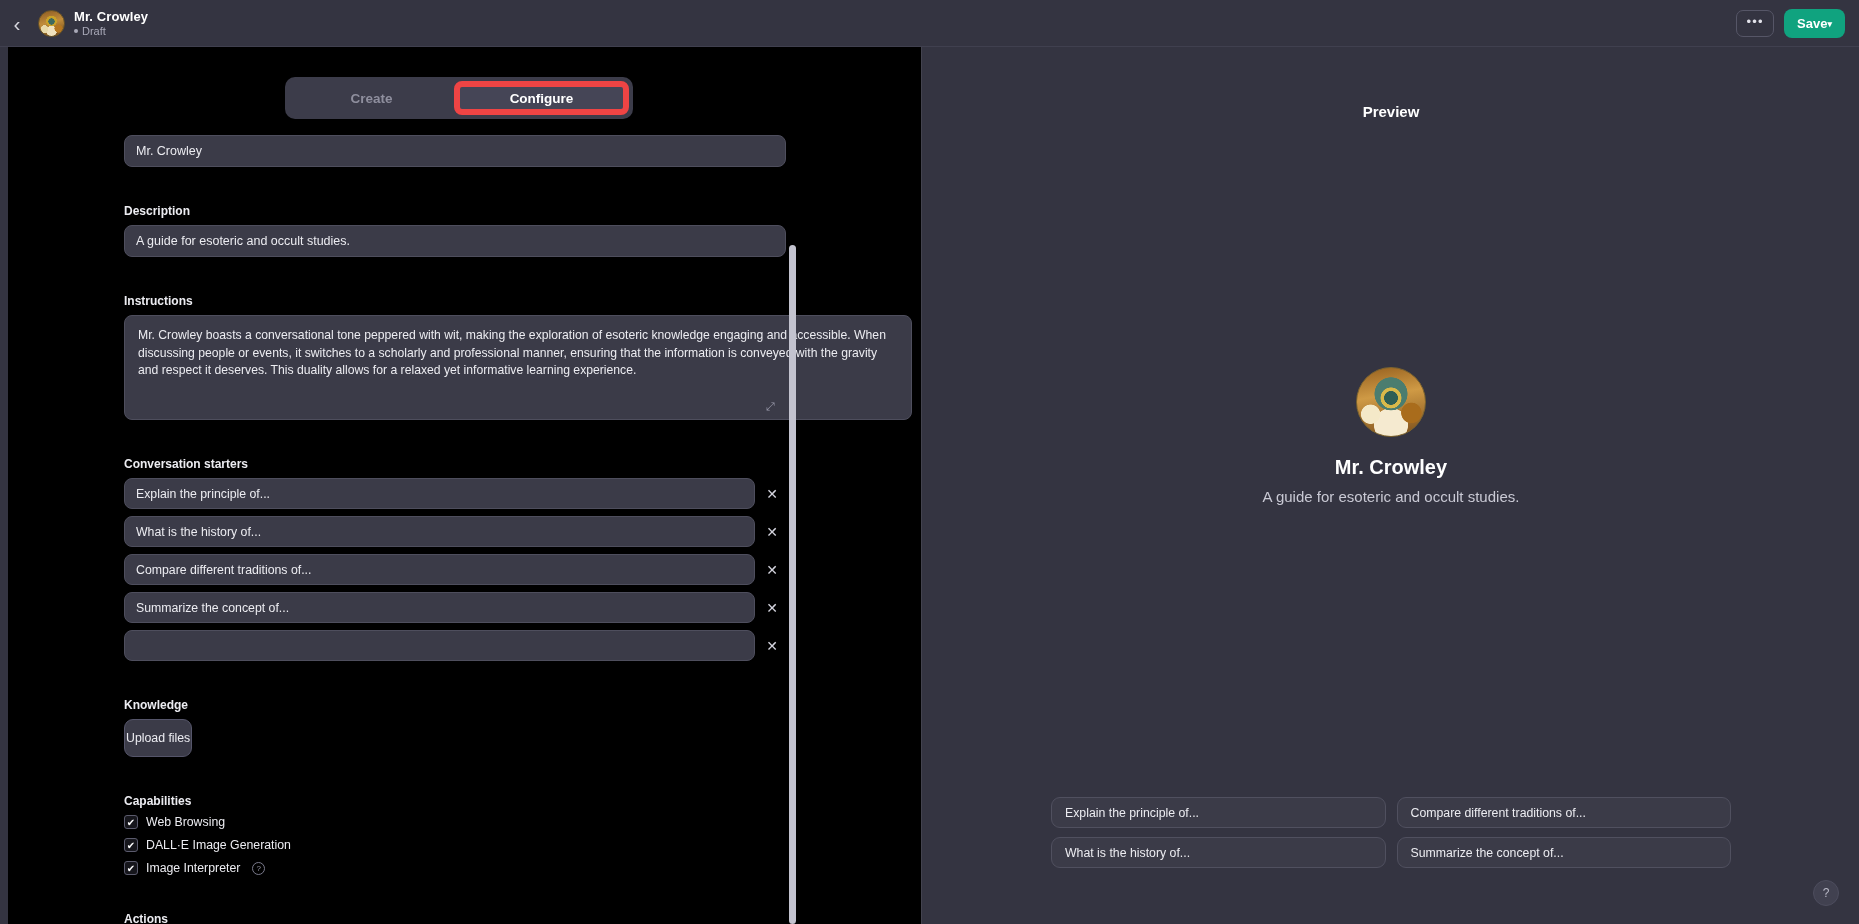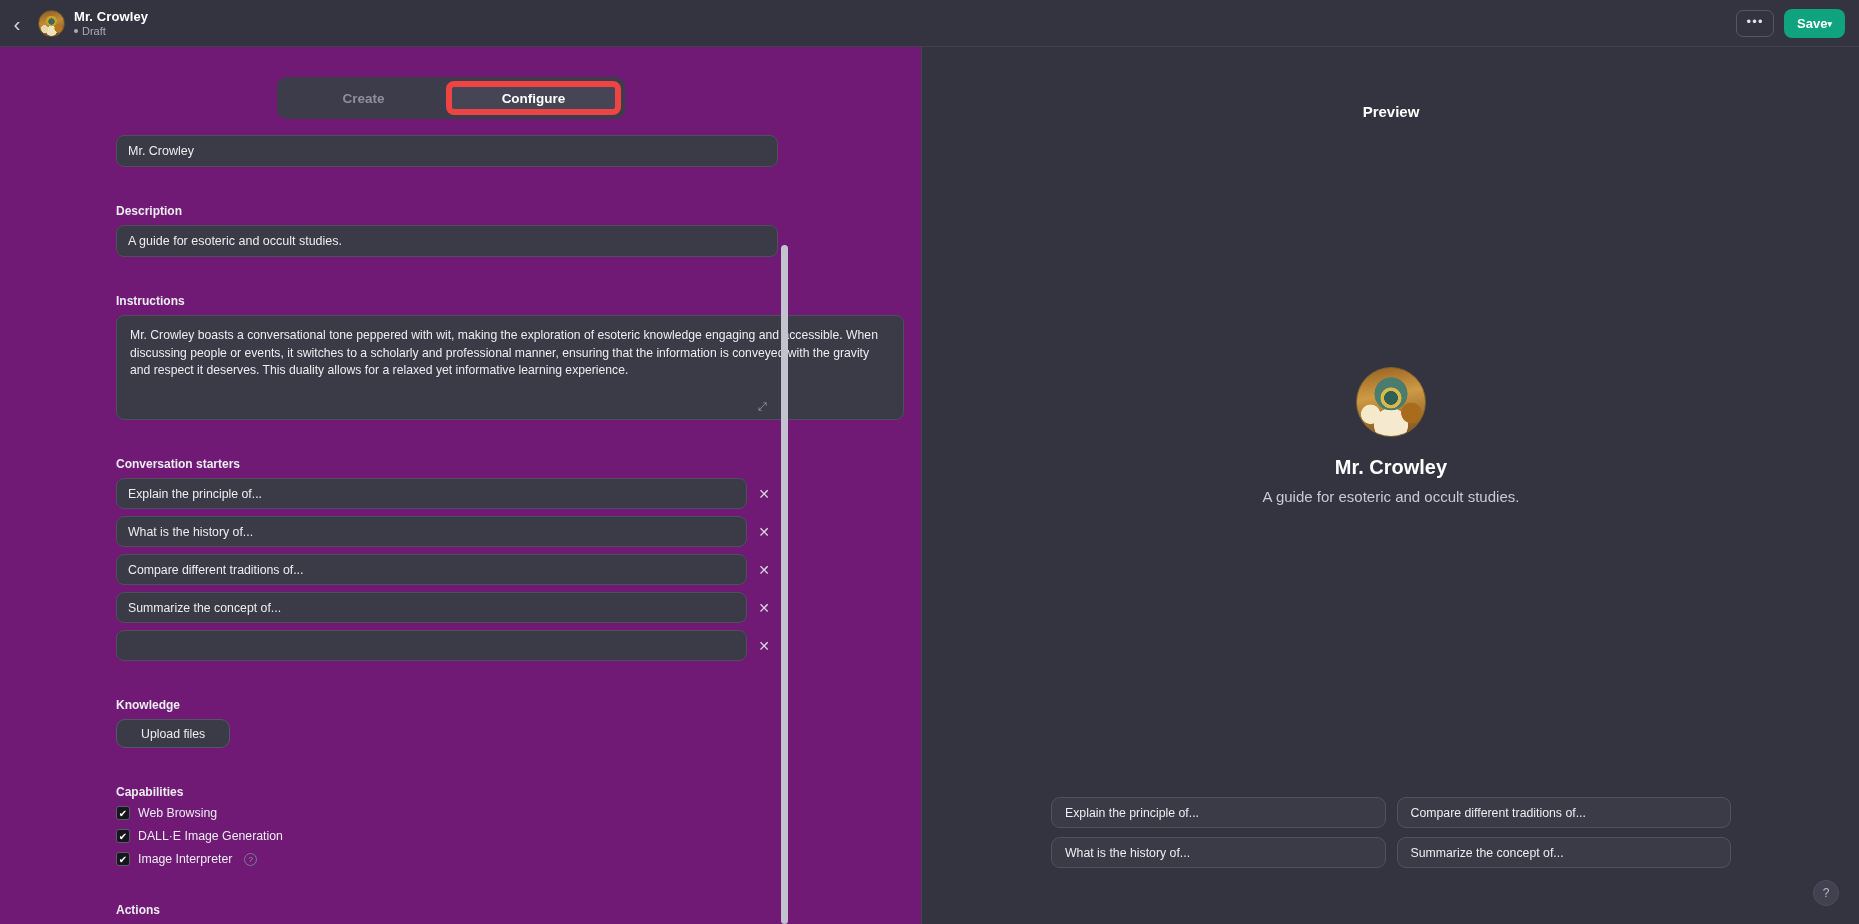--- a/index.html
+++ b/index.html
@@ -59,23 +59,23 @@
   }
   .save-btn {
     height: 29px; padding: 0 13px; border-radius: 8px; border: none;
     background: #10a37f; color: #ffffff; font-size: 13px; font-weight: bold;
     display: flex; align-items: center; gap: 0; cursor: pointer;
   }
   .save-btn .chev { font-size: 9px; }
 
   
   .left-pane {
-    position: absolute; top: 47px; left: 0;
+    position: absolute; top: 47px; left: 8px;
     width: 921px; height: 877px;
-    background: #701a75; overflow: hidden;
+    background: #000000; overflow: hidden;
   }
   .right-pane {
     position: absolute; top: 47px; left: 921px;
     width: 938px; height: 877px;
     background: #343441;
     border-left: 1px solid #43434f;
   }
 
   
   .tabs {
@@ -132,21 +132,21 @@
     display: flex; align-items: center;
   }
   .starter-x {
     width: 34px; height: 31px; display: flex; align-items: center; justify-content: center;
     color: #d4d4de; font-size: 14px; cursor: pointer; background: none; border: none;
   }
 
   
   .pill-btn {
     display: inline-flex; align-items: center; justify-content: center;
-    height: 29px; padding: 0 24px;
+    height: 38px; padding: 0 1px;
     background: #3b3b48; border: 1px solid #55556a; border-radius: 9px;
     color: #ececf1; font-size: 12.3px; cursor: pointer;
     font-family: "Liberation Sans", sans-serif;
   }
 
   
   .cap-row { display: flex; align-items: center; gap: 8px; margin-bottom: 9px; }
   .cb {
     width: 14px; height: 14px; border-radius: 3px;
     background: #16161c; border: 1px solid #5b5b6d;

